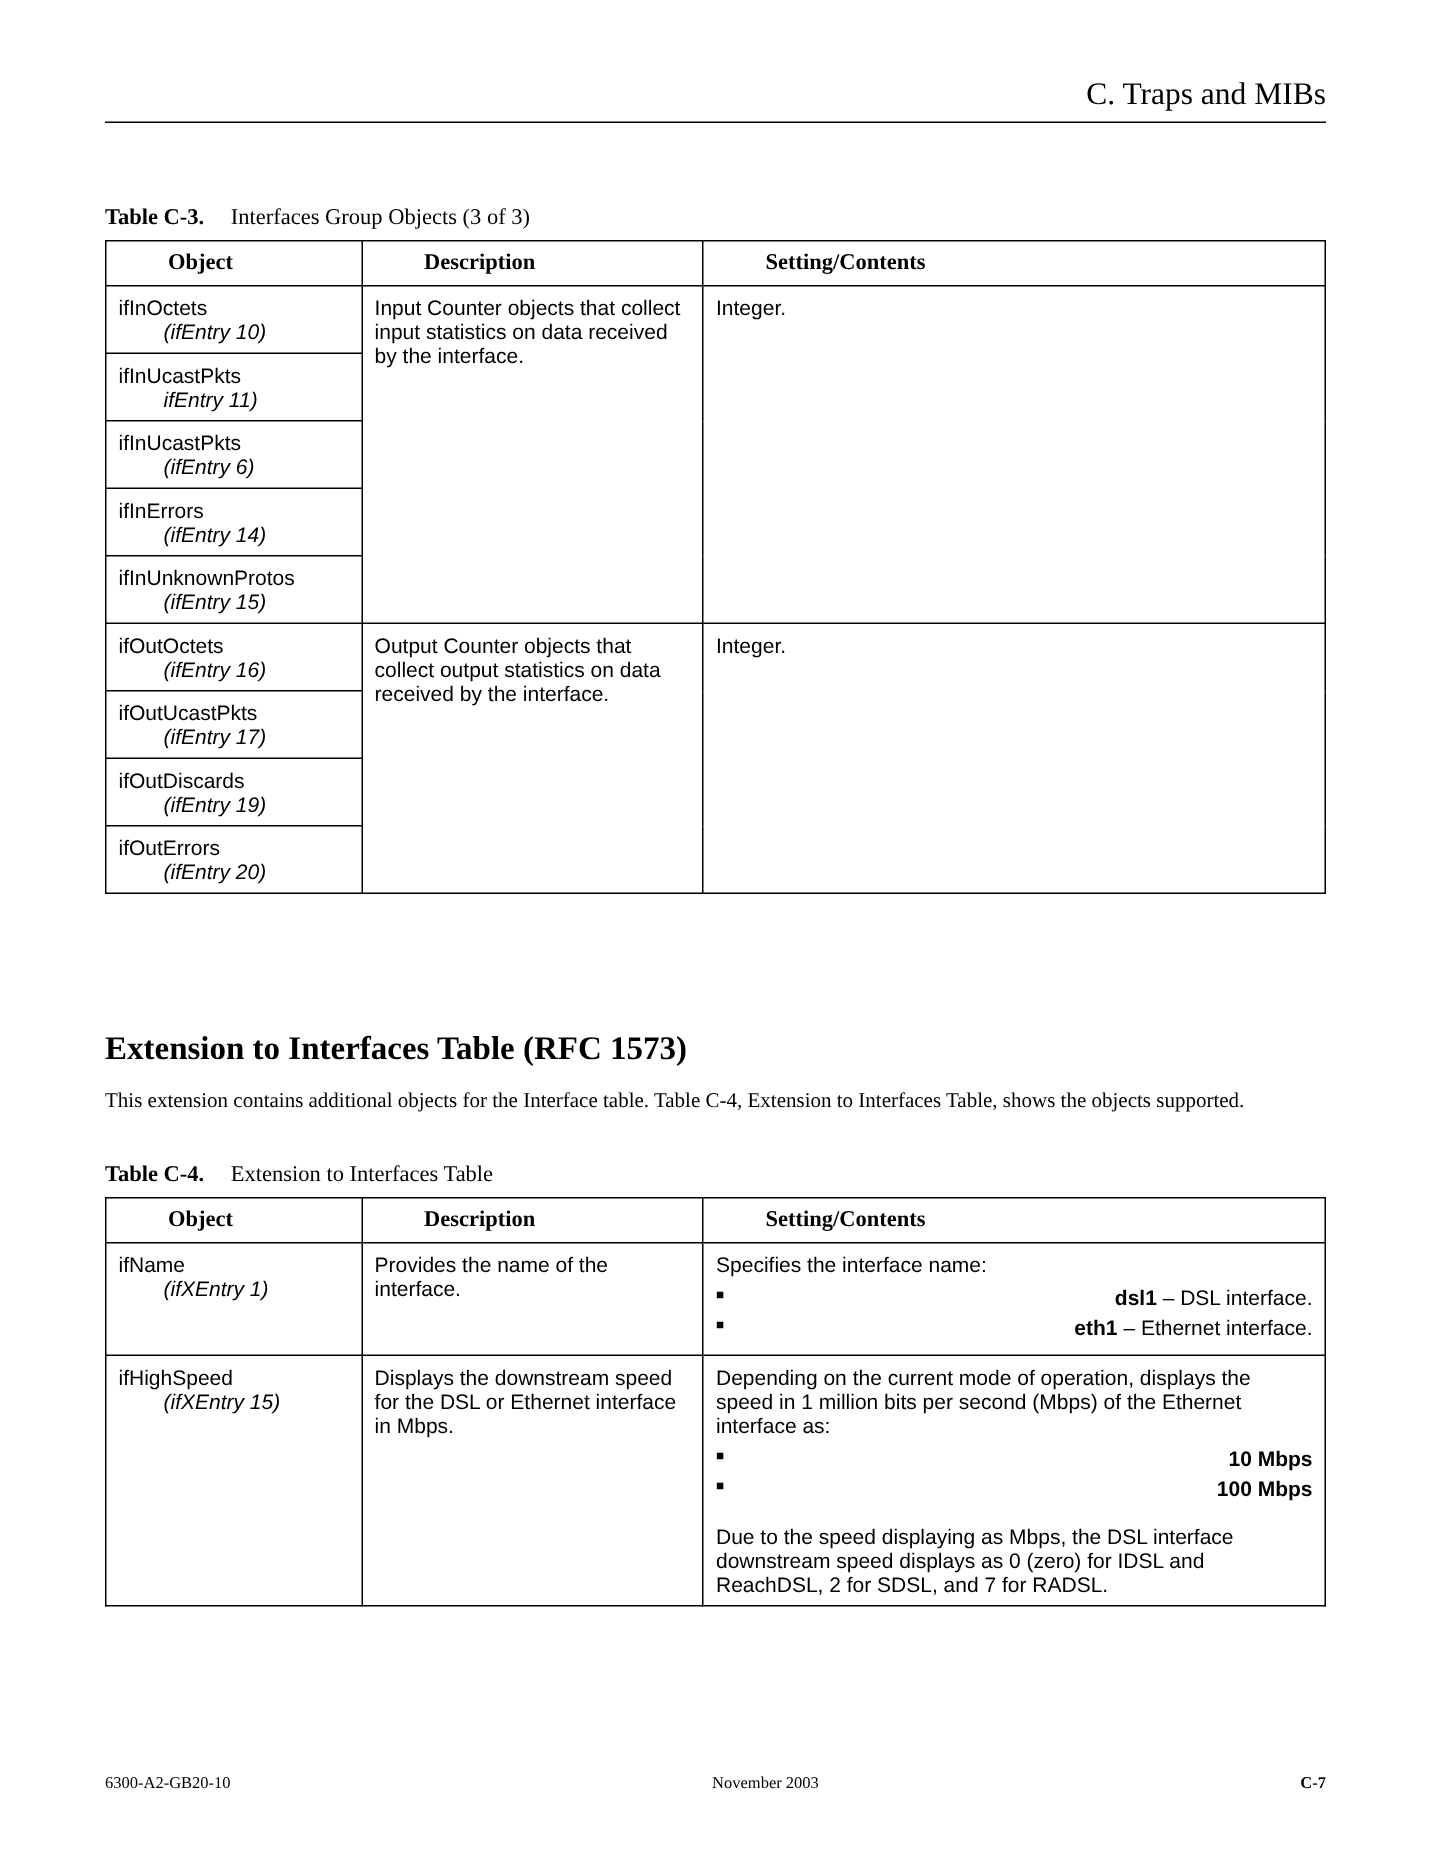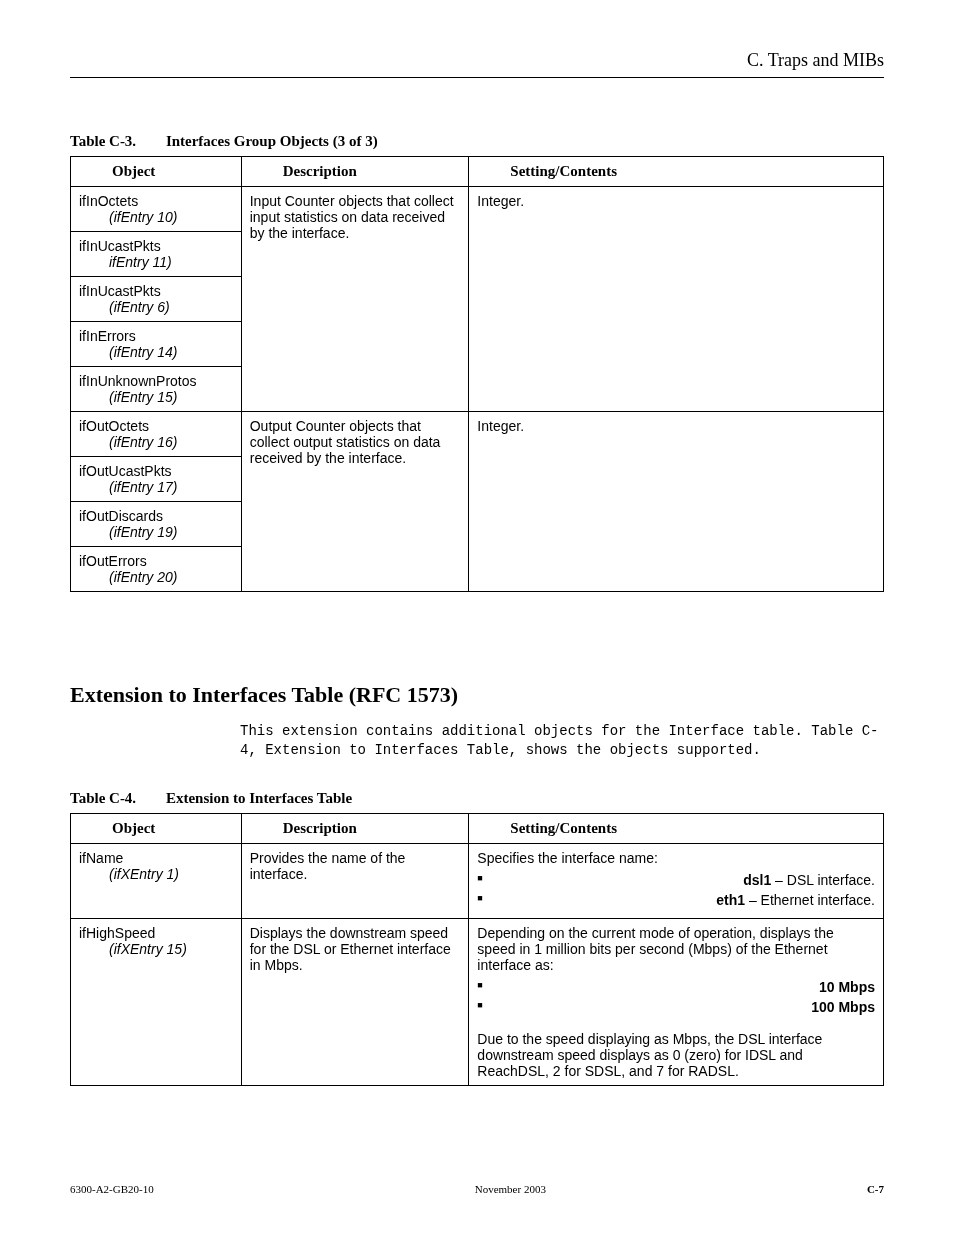--- a/index.html
+++ b/index.html
@@ -11,31 +11,31 @@
   }
   .page {
     width: 954px;
     height: 1235px;
     box-sizing: border-box;
     padding: 50px 70px 40px 70px;
     position: relative;
   }
   .header-area {
     text-align: right;
-    font-size: 18px;
+    font-size: 21px;
     padding-bottom: 6px;
     border-bottom: 1px solid #000;
     margin-bottom: 55px;
   }
   .table-caption {
     font-size: 15px;
     margin-bottom: 6px;
   }
   .table-caption .label { font-weight: bold; }
-  .table-caption .title { font-weight: bold; margin-left: 26px; text-align: right;}
+  .table-caption .title { font-weight: normal; margin-left: 14px; text-align: right;}
   table.data {
     width: 100%;
     border-collapse: collapse;
     font-size: 15px;
   }
   table.data th, table.data td {
     border: 1px solid #000;
     padding: 6px 8px;
     vertical-align: top;
     text-align: left;
@@ -52,23 +52,22 @@
   .obj-name { }
   .obj-entry { font-style: italic; margin-left: 30px; }
   .section-heading {
     font-family: "Times New Roman", Times, serif;
     font-weight: bold;
     font-size: 22px;
     margin-top: 90px;
     margin-bottom: 14px;
   }
   .section-intro {
-    font-family: Liberation Mono, monospace;
+    font-family: Liberation Serif, serif;
     font-size: 14px;
-    margin-left: 170px;
     margin-bottom: 30px;
     line-height: 1.35;
   }
   ul.bullets {
     list-style: none;
     padding: 0;
     margin: 6px 0 0 0;
     text-align: right;
   }
   ul.bullets li {

